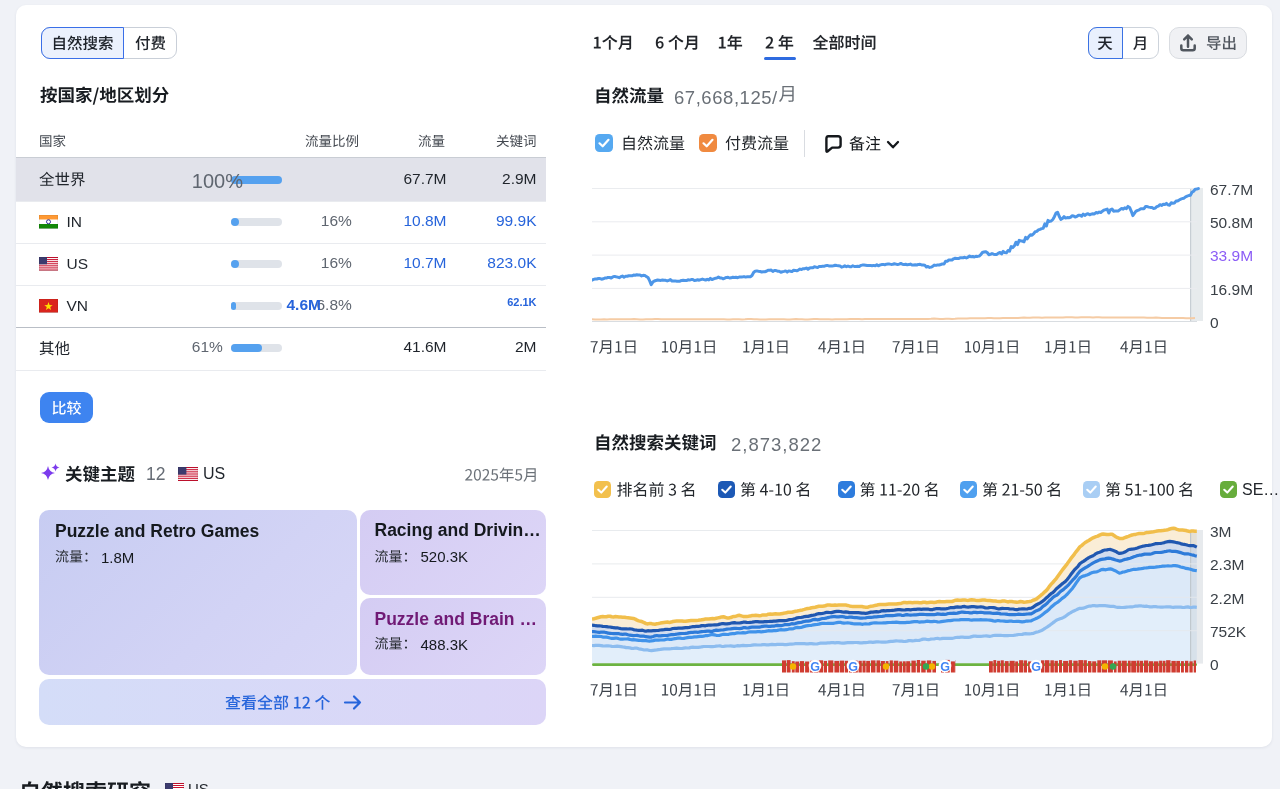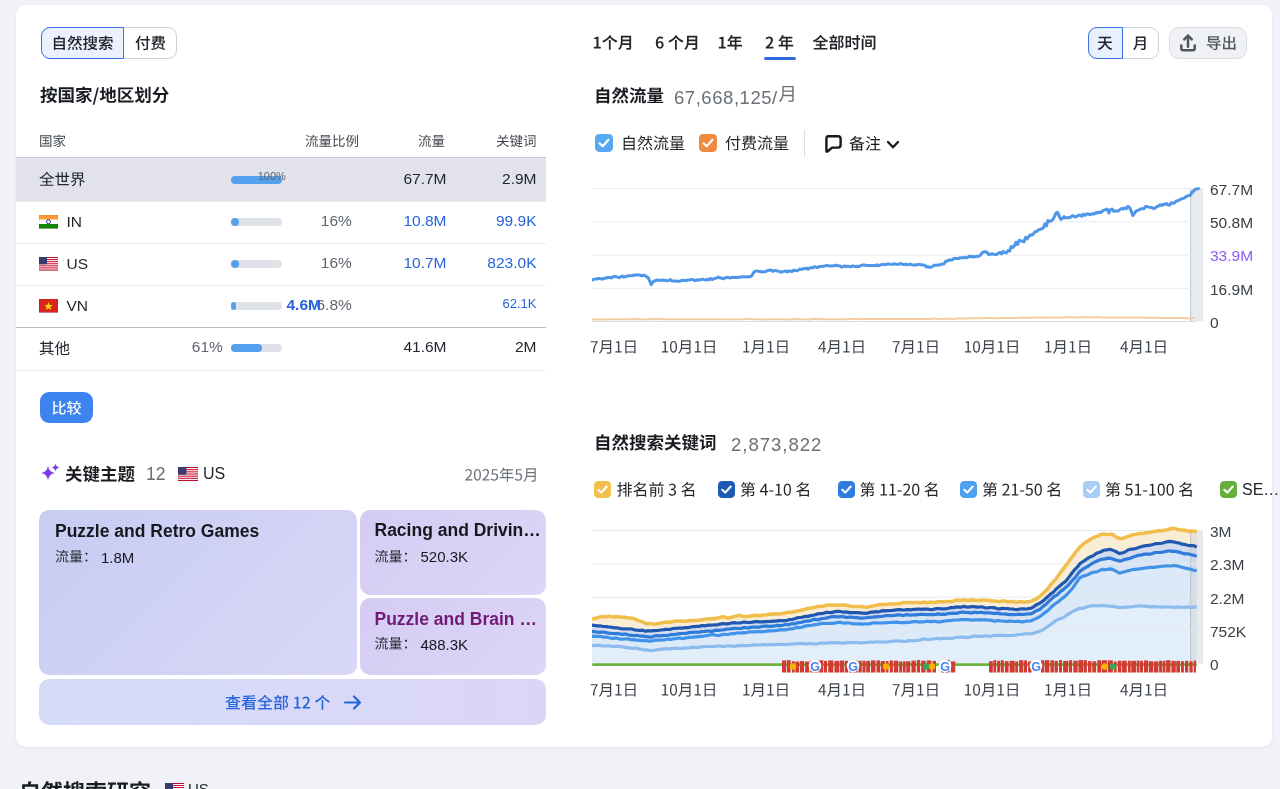--- a/index.html
+++ b/index.html
@@ -78,32 +78,32 @@
     <rect x="0" y="10.38" width="19" height="1.04" fill="#C8102E"></rect>
     <rect x="0" y="12.46" width="19" height="1.04" fill="#C8102E"></rect>
     <rect width="8.0" height="7.3" fill="#3C3B6E"></rect>
     <rect width="19" height="13.5" fill="none" stroke="rgba(0,0,0,0.12)"></rect>
   </svg>
 <svg style="position:absolute;left:39px;top:299px" width="19" height="13.5">
     <rect width="19" height="13.5" fill="#DA251D"></rect>
     <path d="M9.5 3.1 L10.55 6.1 L13.7 6.15 L11.2 8.05 L12.1 11.1 L9.5 9.25 L6.9 11.1 L7.8 8.05 L5.3 6.15 L8.45 6.1 Z" fill="#FFDE00"></path>
     <rect width="19" height="13.5" fill="none" stroke="rgba(0,0,0,0.12)"></rect>
   </svg>
-<div style="position:absolute;left:191.8px;top:170.0px;width:160px;text-align:center;font-size:11px;color:#5F6670;font-weight:400">100%</div>
+<div style="position:absolute;left:191.8px;top:170.0px;width:160px;text-align:left;font-size:20px;color:#5F6670;font-weight:400">100%</div>
 <div style="position:absolute;left:286.5px;top:170.0px;width:160px;text-align:right;font-size:15.5px;color:#1F242B;font-weight:400">67.7M</div>
 <div style="position:absolute;left:376.5px;top:170.0px;width:160px;text-align:right;font-size:15.5px;color:#1F242B;font-weight:400">2.9M</div>
 <div style="position:absolute;left:191.8px;top:212.0px;width:160px;text-align:right;font-size:15.5px;color:#5F6670;font-weight:400">16%</div>
 <div style="position:absolute;left:286.5px;top:212.0px;width:160px;text-align:right;font-size:15.5px;color:#2764DB;font-weight:400">10.8M</div>
 <div style="position:absolute;left:376.5px;top:212.0px;width:160px;text-align:right;font-size:15.5px;color:#2764DB;font-weight:400">99.9K</div>
 <div style="position:absolute;left:191.8px;top:254.0px;width:160px;text-align:right;font-size:15.5px;color:#5F6670;font-weight:400">16%</div>
 <div style="position:absolute;left:286.5px;top:254.0px;width:160px;text-align:right;font-size:15.5px;color:#2764DB;font-weight:400">10.7M</div>
 <div style="position:absolute;left:376.5px;top:254.0px;width:160px;text-align:right;font-size:15.5px;color:#2764DB;font-weight:400">823.0K</div>
 <div style="position:absolute;left:191.8px;top:296.0px;width:160px;text-align:right;font-size:15.5px;color:#5F6670;font-weight:400">6.8%</div>
 <div style="position:absolute;left:286.5px;top:296.0px;width:160px;text-align:left;font-size:15.5px;color:#2764DB;font-weight:700">4.6M</div>
-<div style="position:absolute;left:376.5px;top:296.0px;width:160px;text-align:right;font-size:13px;color:#2764DB;font-weight:400">62.1K</div>
+<div style="position:absolute;left:376.5px;top:296.0px;width:160px;text-align:right;font-size:11px;color:#2764DB;font-weight:700">62.1K</div>
 <div style="position:absolute;left:191.8px;top:338.0px;width:160px;text-align:left;font-size:15.5px;color:#5F6670;font-weight:400">61%</div>
 <div style="position:absolute;left:286.5px;top:338.0px;width:160px;text-align:right;font-size:15.5px;color:#1F242B;font-weight:400">41.6M</div>
 <div style="position:absolute;left:376.5px;top:338.0px;width:160px;text-align:right;font-size:15.5px;color:#1F242B;font-weight:400">2M</div>
 <div style="position:absolute;left:66.5px;top:212.5px;font-size:15.5px;color:#1F242B">IN</div>
 <div style="position:absolute;left:66.5px;top:254.5px;font-size:15.5px;color:#1F242B">US</div>
 <div style="position:absolute;left:66.5px;top:296.5px;font-size:15.5px;color:#1F242B">VN</div>
 
 <div class="abs" style="left:764px;top:56.5px;width:31.5px;height:3.5px;border-radius:2px;background:#2E6BE0"></div>
 <div class="abs" style="left:1088px;top:27px;width:71px;height:31.5px;border:1px solid #CDD3DB;border-radius:9px;background:#fff"></div>
 <div class="abs" style="left:1088px;top:27px;width:34.5px;height:31.5px;border:1px solid #3A72E4;border-radius:9px 0 0 9px;background:#E9F0FD"></div>

